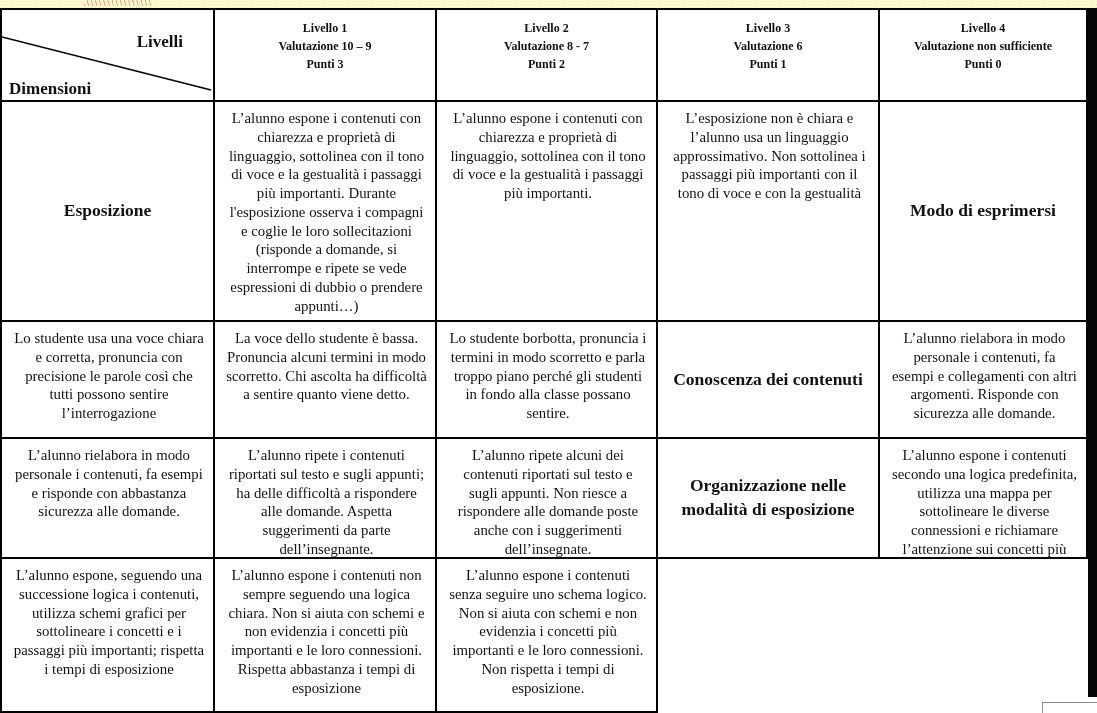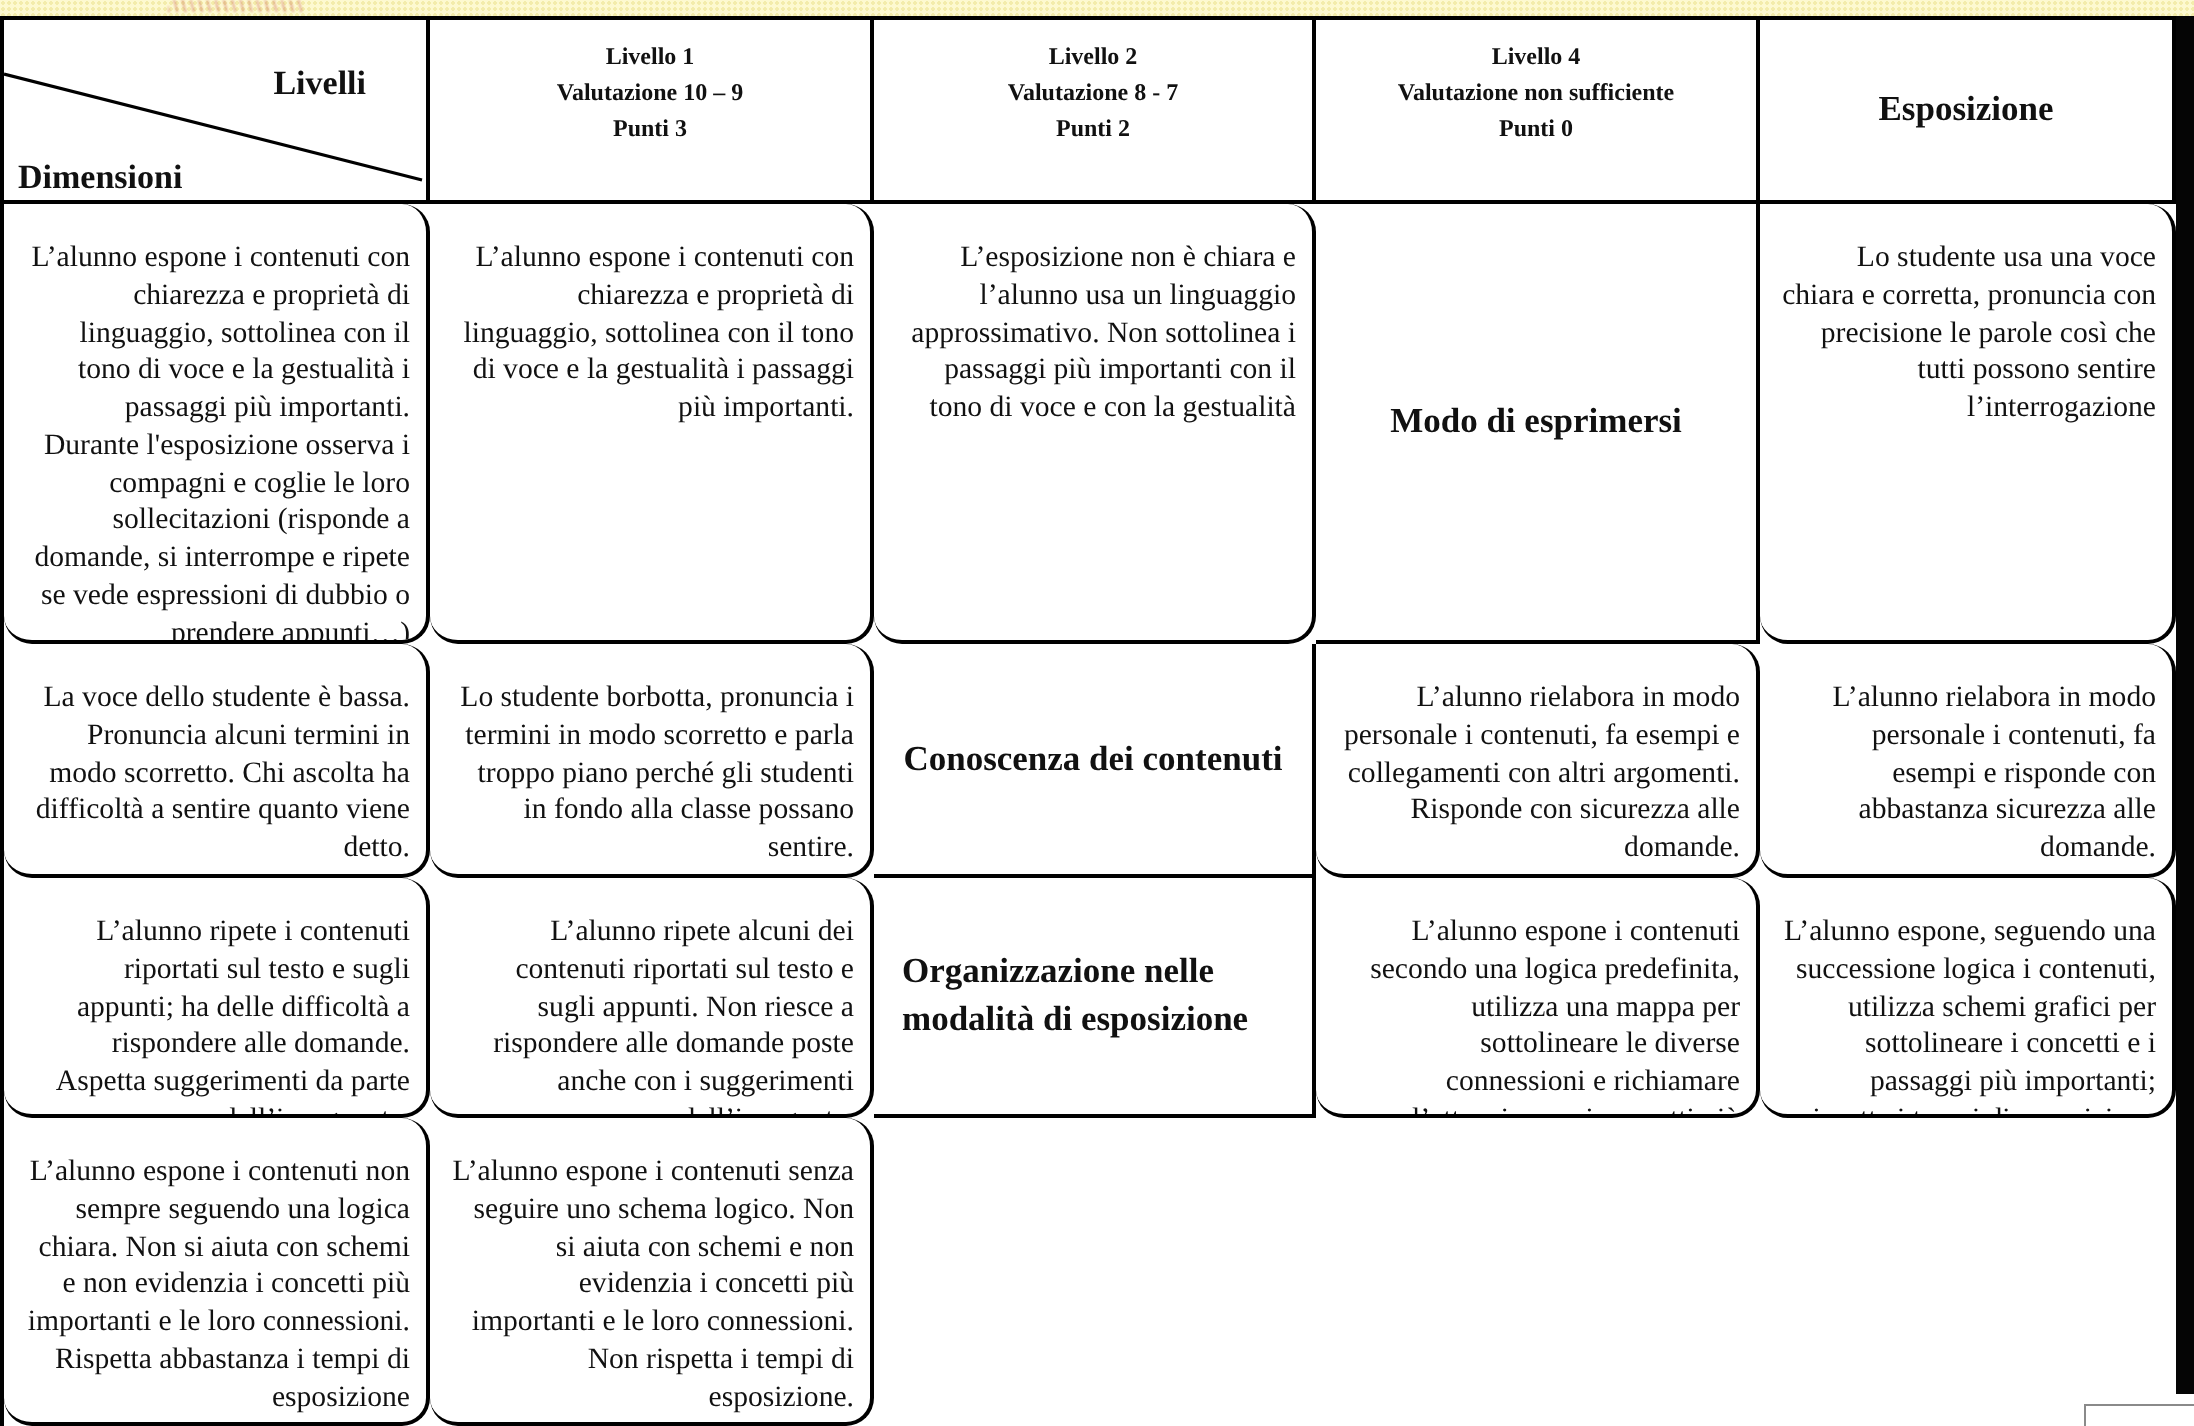--- a/index.html
+++ b/index.html
@@ -40,25 +40,25 @@
   }
   .head{
     font-weight:bold;text-align:center;font-size:12px;line-height:1.5;
     padding-top:9px;white-space:pre-line;
   }
   .corner{position:relative;}
   .corner svg{position:absolute;top:0;left:0;}
   .corner .livelli{position:absolute;top:22px;right:30px;font-weight:bold;font-size:17px;margin-left:25px;}
   .corner .dimensioni{position:absolute;bottom:1px;left:7px;font-weight:bold;font-size:17px;}
   .rowlabel{
-    display:flex;align-items:center;justify-content:center;text-align:left;
+    display:flex;align-items:center;justify-content:center;text-align:center;
     font-weight:bold;font-size:17.5px;line-height:1.35;padding:0 14px;
   }
   .body{
-    font-size:14.8px;line-height:1.27;padding:18px 8px 0 11px;text-align:right;border-radius:14px;
+    font-size:14.8px;line-height:1.27;padding:7px 8px 0 11px;text-align:center;
   }
 </style>
 </head>
 <body>
 
 <div class="top-strip">
   <div class="scribble"></div>
 </div>
 
 <div class="rubric">
@@ -69,20 +69,23 @@
     </svg>
     <span class="livelli">Livelli</span>
     <span class="dimensioni">Dimensioni</span>
   </div>
   <div class="cell head">Livello 1
 Valutazione 10 – 9
 Punti 3</div>
   <div class="cell head">Livello 2
 Valutazione 8 - 7
 Punti 2</div>
+  <div class="cell head">Livello 3
+Valutazione 6
+Punti 1</div>
   <div class="cell head">Livello 4
 Valutazione non sufficiente
 Punti 0</div>
 
   <div class="cell rowlabel">Esposizione</div>
   <div class="cell body">L’alunno espone i contenuti con chiarezza e proprietà di linguaggio, sottolinea con il tono di voce e la gestualità i passaggi più importanti. Durante l'esposizione osserva i compagni e coglie le loro sollecitazioni (risponde a domande, si interrompe e ripete se vede espressioni di dubbio o prendere appunti…)</div>
   <div class="cell body">L’alunno espone i contenuti con chiarezza e proprietà di linguaggio, sottolinea con il tono di voce e la gestualità i passaggi più importanti.</div>
   <div class="cell body">L’esposizione non è chiara e l’alunno usa un linguaggio approssimativo. Non sottolinea i passaggi più importanti con il tono di voce e con la gestualità</div>
 
   <div class="cell rowlabel">Modo di esprimersi</div>

